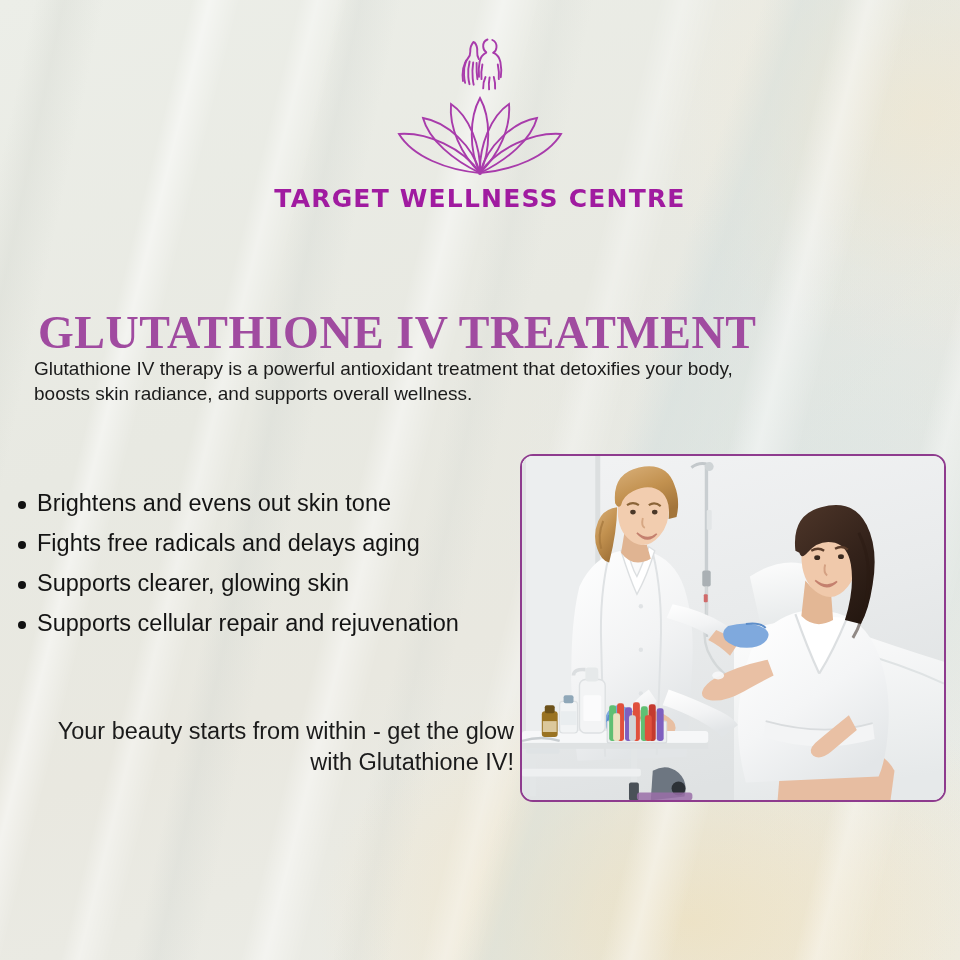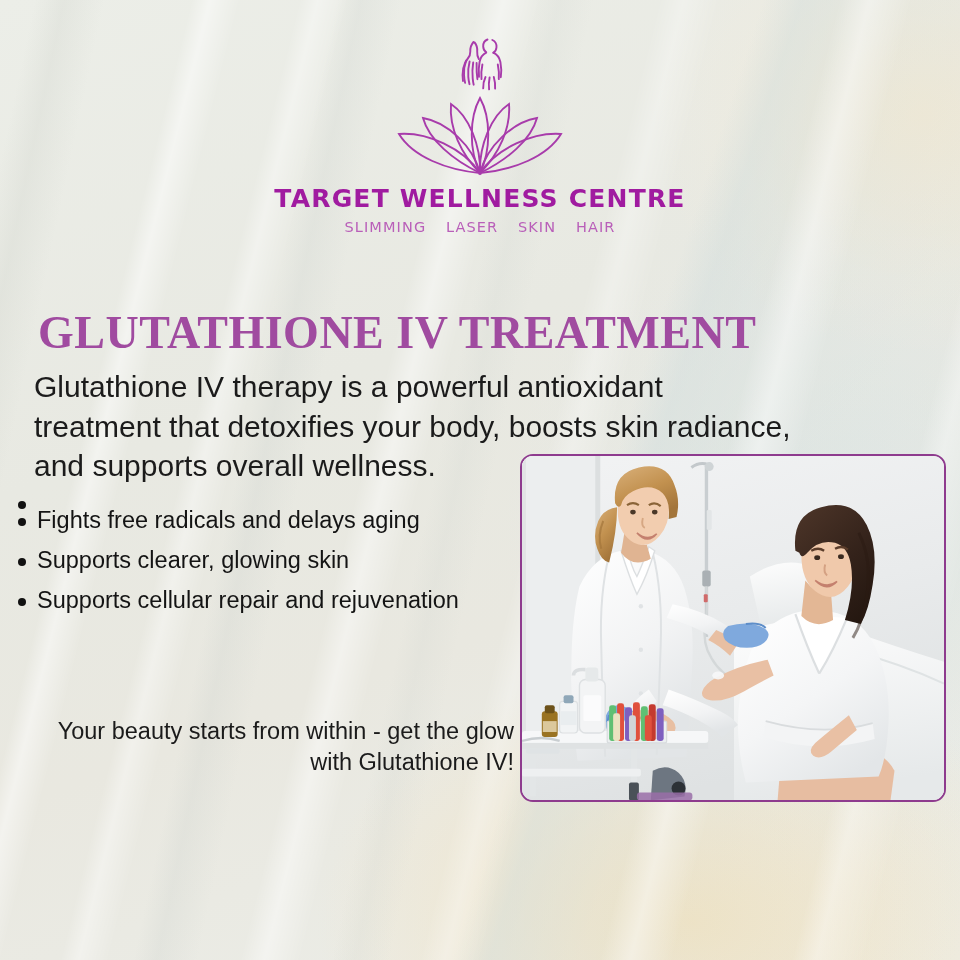--- a/index.html
+++ b/index.html
@@ -110,21 +110,21 @@
     color: #a04ba0;
     line-height: 1.05;
     white-space: nowrap;
   }
 
   .intro {
     position: absolute;
     left: 34px;
     top: 337px;
     width: 760px;
-    font-size: 30px;
+    font-size: 19px;
     line-height: 1.32;
     color: #1b1b1b;
   }
 
   .benefits {
     position: absolute;
     left: 14px;
     top: 492px;
     width: 520px;
     list-style: none;
@@ -215,35 +215,30 @@
         <path d="M115 143 C 88 130, 64 110, 58 88 C 82 92, 108 116, 115 143 Z"></path>
         <path d="M115 143 C 142 130, 166 110, 172 88 C 148 92, 122 116, 115 143 Z"></path>
 
         <path d="M115 143 C 82 140, 48 127, 34 104 C 62 102, 98 118, 115 143 Z"></path>
         <path d="M115 143 C 148 140, 182 127, 196 104 C 168 102, 132 118, 115 143 Z"></path>
       </g>
     </svg>
 
     <div class="brand-name">TARGET WELLNESS CENTRE</div>
 
-    <div class="brand-tagline">
-      <span>SLIMMING</span>
-      <span>LASER</span>
-      <span>SKIN</span>
-      <span>HAIR</span>
-    </div>
   </div>
 
   <h1 class="headline">GLUTATHIONE IV TREATMENT</h1>
 
   <p class="intro">Glutathione IV therapy is a powerful antioxidant treatment that detoxifies your body, boosts skin radiance, and supports overall wellness.</p>
 
   <ul class="benefits">
     <li>
       <span class="dot"></span>
+      <span>Brightens and evens out skin tone</span>
     </li>
     <li>
       <span class="dot"></span>
       <span>Fights free radicals and delays aging</span>
     </li>
     <li>
       <span class="dot"></span>
       <span>Supports clearer, glowing skin</span>
     </li>
     <li>

